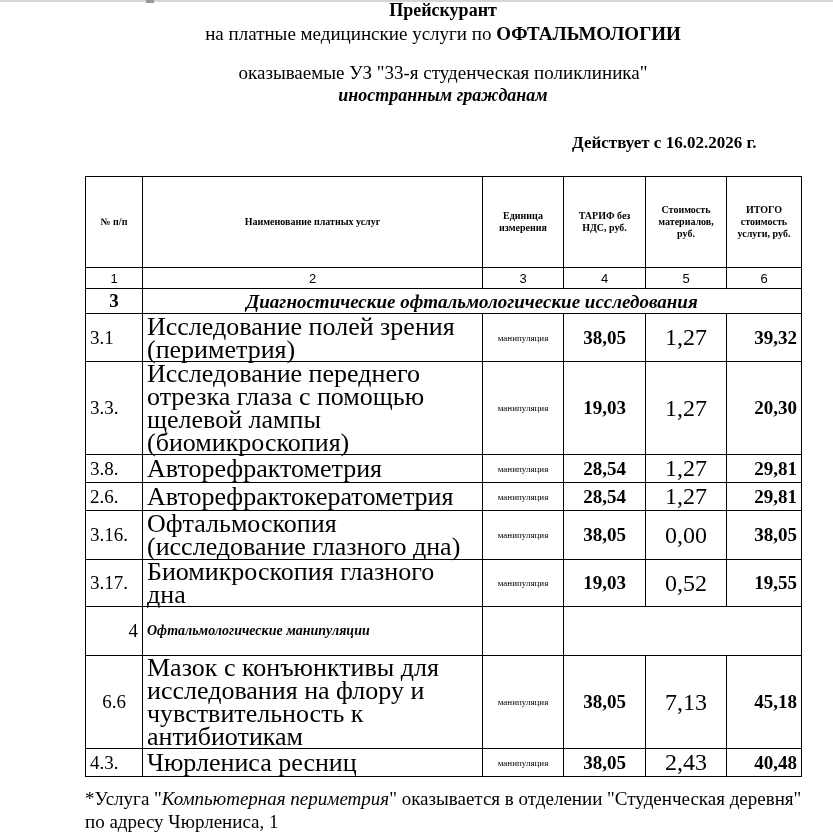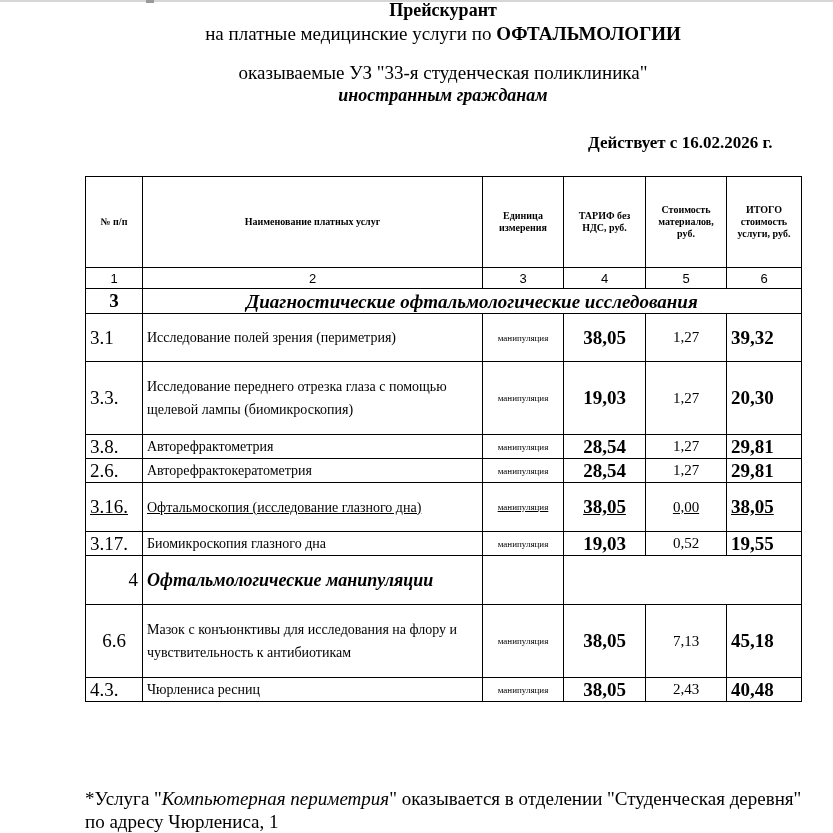--- a/index.html
+++ b/index.html
@@ -9,48 +9,48 @@
   }
   .topline { position: absolute; left: 0; top: 0; width: 833px; height: 2px; background: #d6d6d6; }
   .topmark { position: absolute; left: 146px; top: 0; width: 8px; height: 3px; background: #9a9a9a; }
 
   .title { position: absolute; left: 0; width: 886px; text-align: center; }
   #t1 { top: 0px; font-size: 18px; font-weight: bold; }
   #t2 { top: 23px; font-size: 19px; }
   #t2 b { font-weight: bold; }
   #t3 { top: 62px; font-size: 19px; }
   #t4 { top: 85px; font-size: 18px; font-weight: bold; font-style: italic; }
-  #effective { position: absolute; left: 588px; top: 133px; font-size: 17px; font-weight: bold; }
+  #effective { position: absolute; left: 572px; top: 133px; font-size: 17px; font-weight: bold; }
 
   table.price {
     position: absolute; left: 85px; top: 176px;
     border-collapse: collapse; table-layout: fixed;
     width: 716px;
   }
   table.price td, table.price th {
     border: 1.5px solid #000; padding: 0 4px; vertical-align: middle;
   }
   col.c1 { width: 57px; } col.c2 { width: 340px; } col.c3 { width: 81px; }
   col.c4 { width: 82px; } col.c5 { width: 81px; } col.c6 { width: 75px; }
 
   tr.head th { height: 90px; font-size: 10px; font-weight: bold; text-align: center; line-height: 1.2; }
   tr.nums td { height: 20px; font-size: 14px; text-align: center; font-family: "Liberation Sans", sans-serif; font-size: 13px; }
   tr.sec3 td { height: 24px; }
   tr.sec3 .num { font-size: 19px; font-weight: bold; text-align: center; }
   tr.sec3 .name { font-size: 19px; font-weight: bold; font-style: italic; text-align: center; }
   tr.sec4 td { height: 48px; }
   tr.sec4 .num { font-size: 19px; text-align: right; }
-  tr.sec4 .name { font-size: 18px; font-weight: bold; font-style: italic; line-height: 22px; }
+  tr.sec4 .name { font-size: 14px; font-weight: bold; font-style: italic; line-height: 22px; }
 
   td.num { font-size: 19px; }
-  td.name { font-size: 14px; line-height: 23px; }
+  td.name { font-size: 26px; line-height: 23px; }
   td.unit { font-size: 9px; text-align: center; }
   td.tariff { font-size: 19px; font-weight: bold; text-align: center; }
-  td.mat { font-size: 15px; text-align: center; }
-  td.total { font-size: 19px; font-weight: bold; text-align: left; }
+  td.mat { font-size: 24px; text-align: center; }
+  td.total { font-size: 19px; font-weight: bold; text-align: right; }
   td.top { vertical-align: top; text-align: center; }
 
   #footnote { position: absolute; left: 85px; top: 787px; font-size: 19px; line-height: 23px; width: 720px; }
   #footnote i { font-style: italic; }
 </style>
 </head>
 <body>
 
 <div class="topline"></div>
 <div class="topmark"></div>
@@ -118,21 +118,21 @@
         <td class="total">29,81</td>
       </tr>
       <tr style="height: 24px;">
         <td class="num">2.6.</td>
         <td class="name">Авторефрактокератометрия</td>
         <td class="unit">манипуляция</td>
         <td class="tariff">28,54</td>
         <td class="mat">1,27</td>
         <td class="total">29,81</td>
       </tr>
-      <tr style="height: 49px; text-decoration: underline;">
+      <tr style="height: 49px;">
         <td class="num">3.16.</td>
         <td class="name">Офтальмоскопия (исследование глазного дна)</td>
         <td class="unit">манипуляция</td>
         <td class="tariff">38,05</td>
         <td class="mat">0,00</td>
         <td class="total">38,05</td>
       </tr>
       <tr style="height: 24px; margin-left: 40px;">
         <td class="num">3.17.</td>
         <td class="name">Биомикроскопия глазного дна</td>

